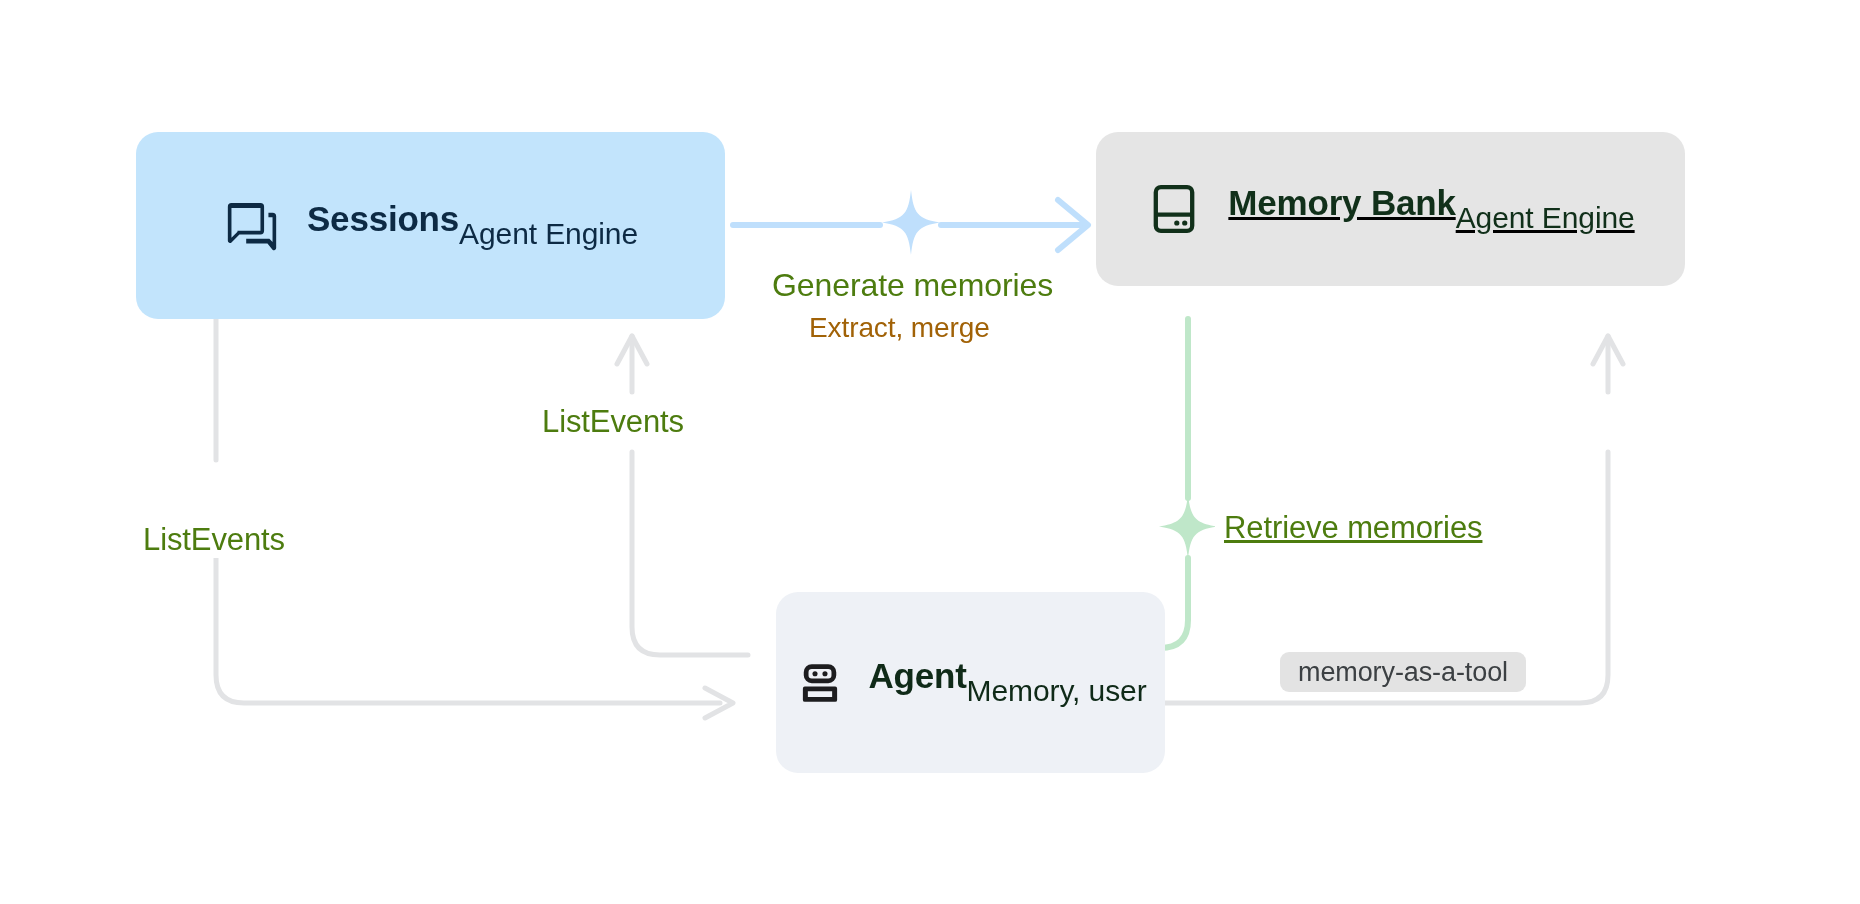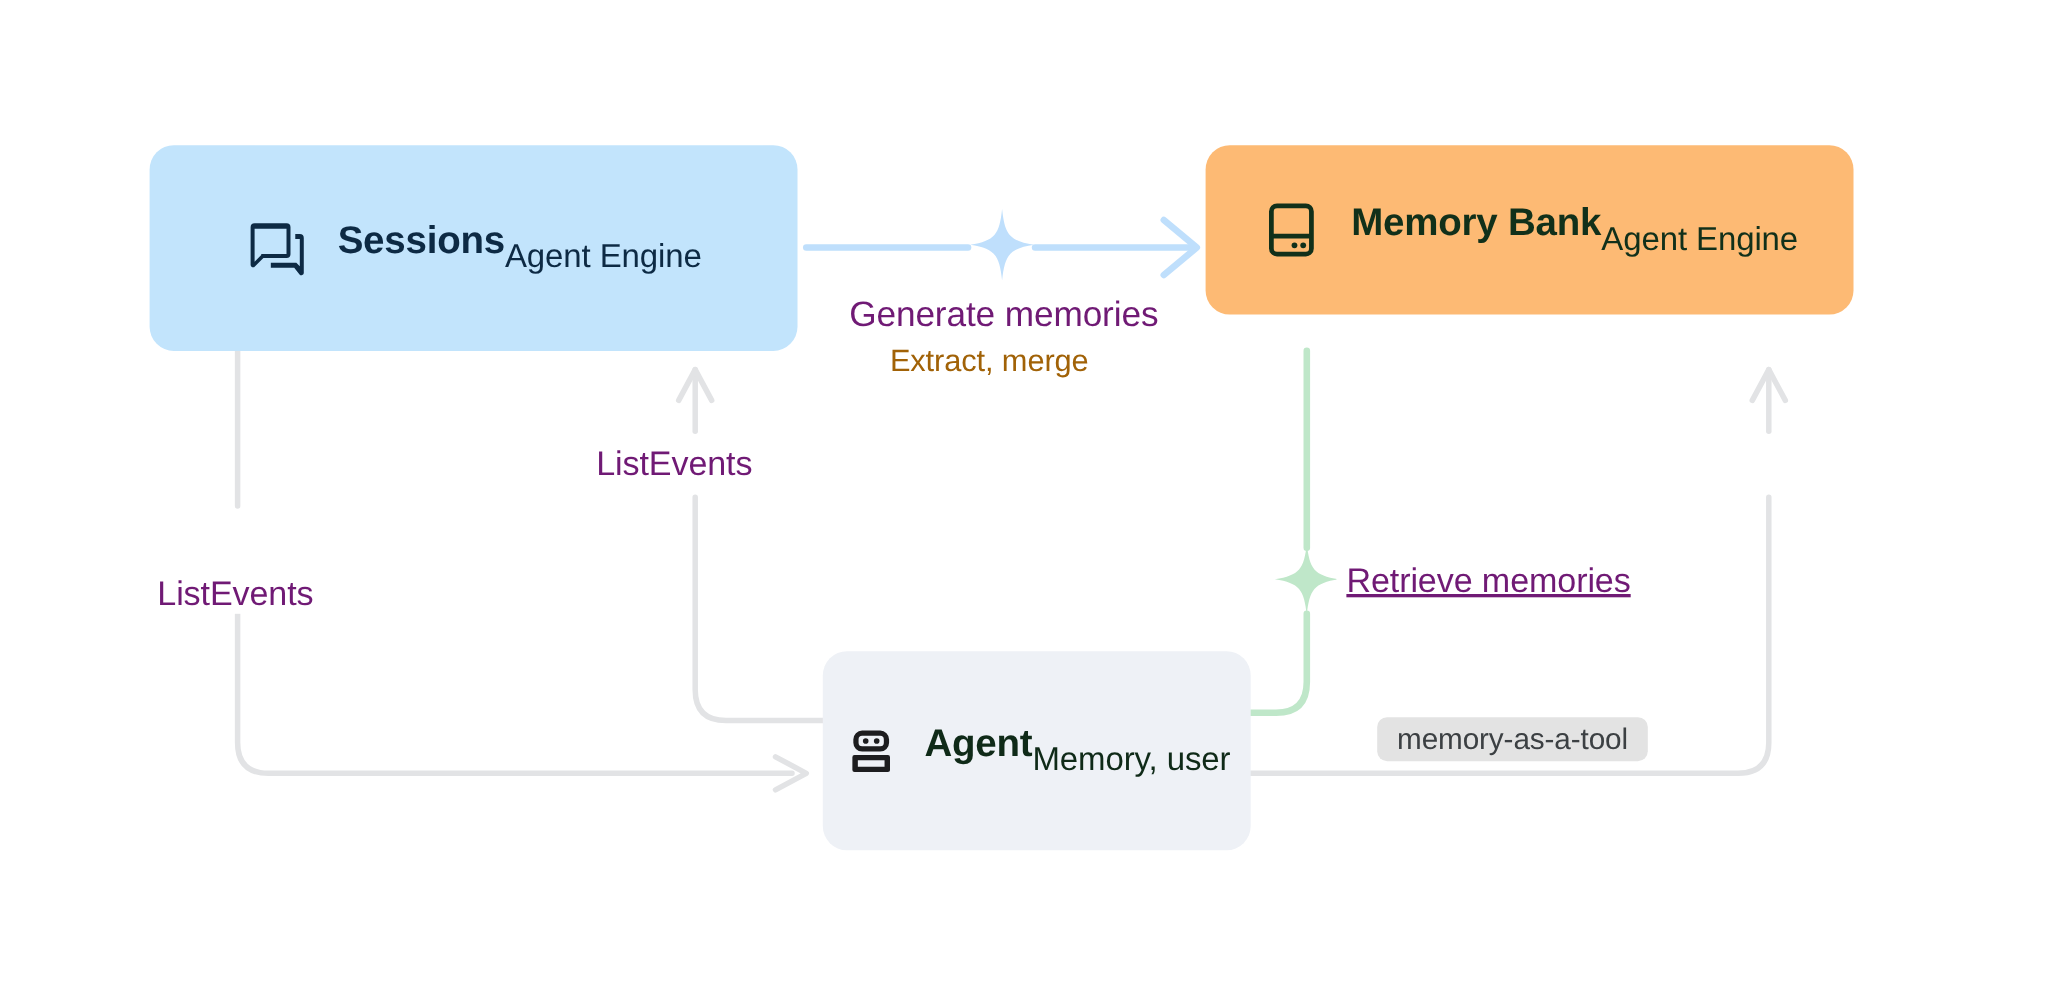--- a/index.html
+++ b/index.html
@@ -75,41 +75,42 @@
     background: #c2e4fc;
   }
   #node-sessions .node-title,
   #node-sessions .node-sub { color: #0d2a44; }
 
   #node-memory-bank {
     left: 1096px;
     top: 132px;
     width: 589px;
     height: 154px;
-    background: #fdba74;
+    background: #e5e5e5;
+    text-decoration: underline;
   }
   #node-memory-bank .node-title,
   #node-memory-bank .node-sub { color: #11301a; }
 
   #node-agent {
-    left: 748px;
+    left: 776px;
     top: 592px;
     width: 389px;
     height: 181px;
     background: #eef1f6;
   }
   #node-agent .node-title,
   #node-agent .node-sub { color: #0f2a18; }
   #node-agent .node-inner { gap: 22px; }
 
   
   .label {
     position: absolute;
     white-space: nowrap;
-    color: #701a75;
+    color: #4d7c0f;
     font-size: 31px;
     letter-spacing: -0.1px;
     background: #ffffff;
     padding: 0 9px;
   }
   .label.sub {
     color: #a16207;
     font-size: 28px;
   }
   #label-generate {
@@ -135,21 +136,21 @@
     text-decoration: underline;
   }
   #label-create {
     left: 1495px;
     top: 404px;
   }
 
   
   #badge-memory-as-a-tool {
     position: absolute;
-    left: 1252px;
+    left: 1280px;
     top: 652px;
     height: 40px;
     padding: 0 18px;
     display: flex;
     align-items: center;
     background: #e3e3e3;
     border-radius: 9px;
     color: #3c4043;
     font-size: 27px;
     letter-spacing: -0.1px;

